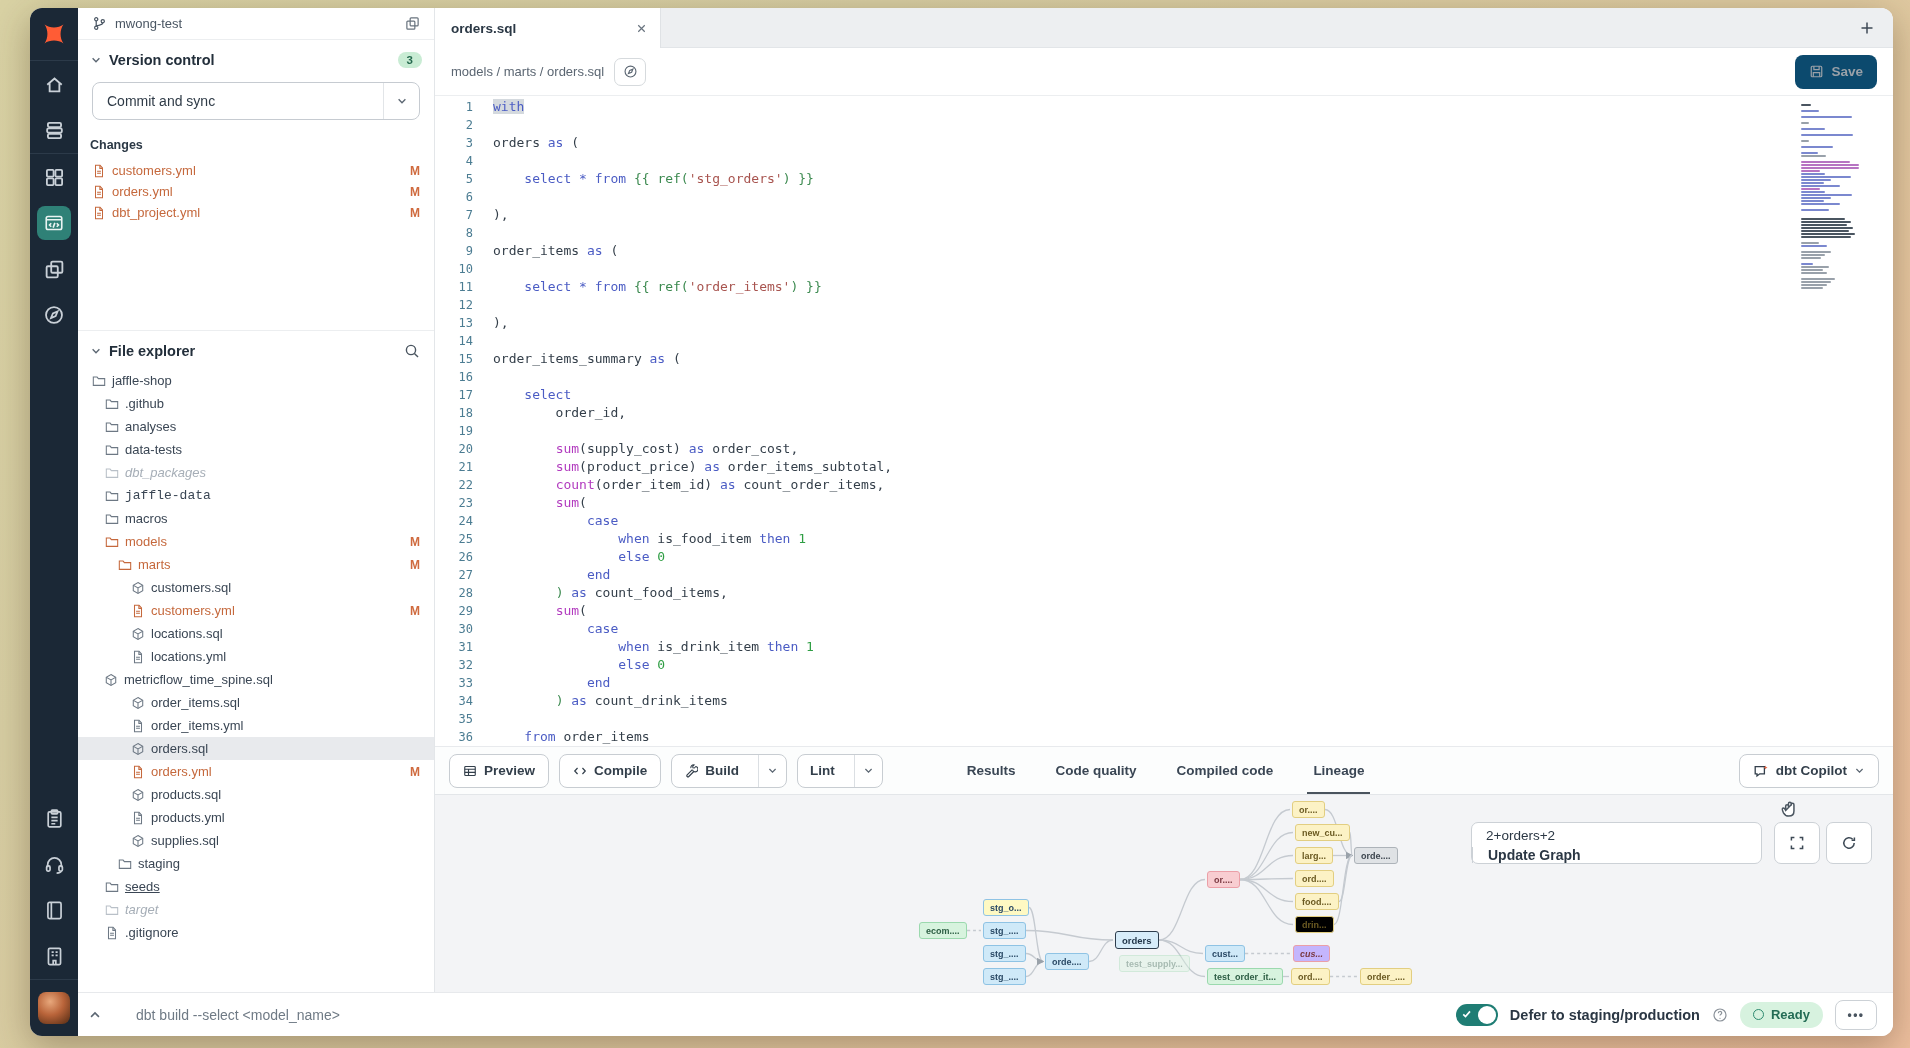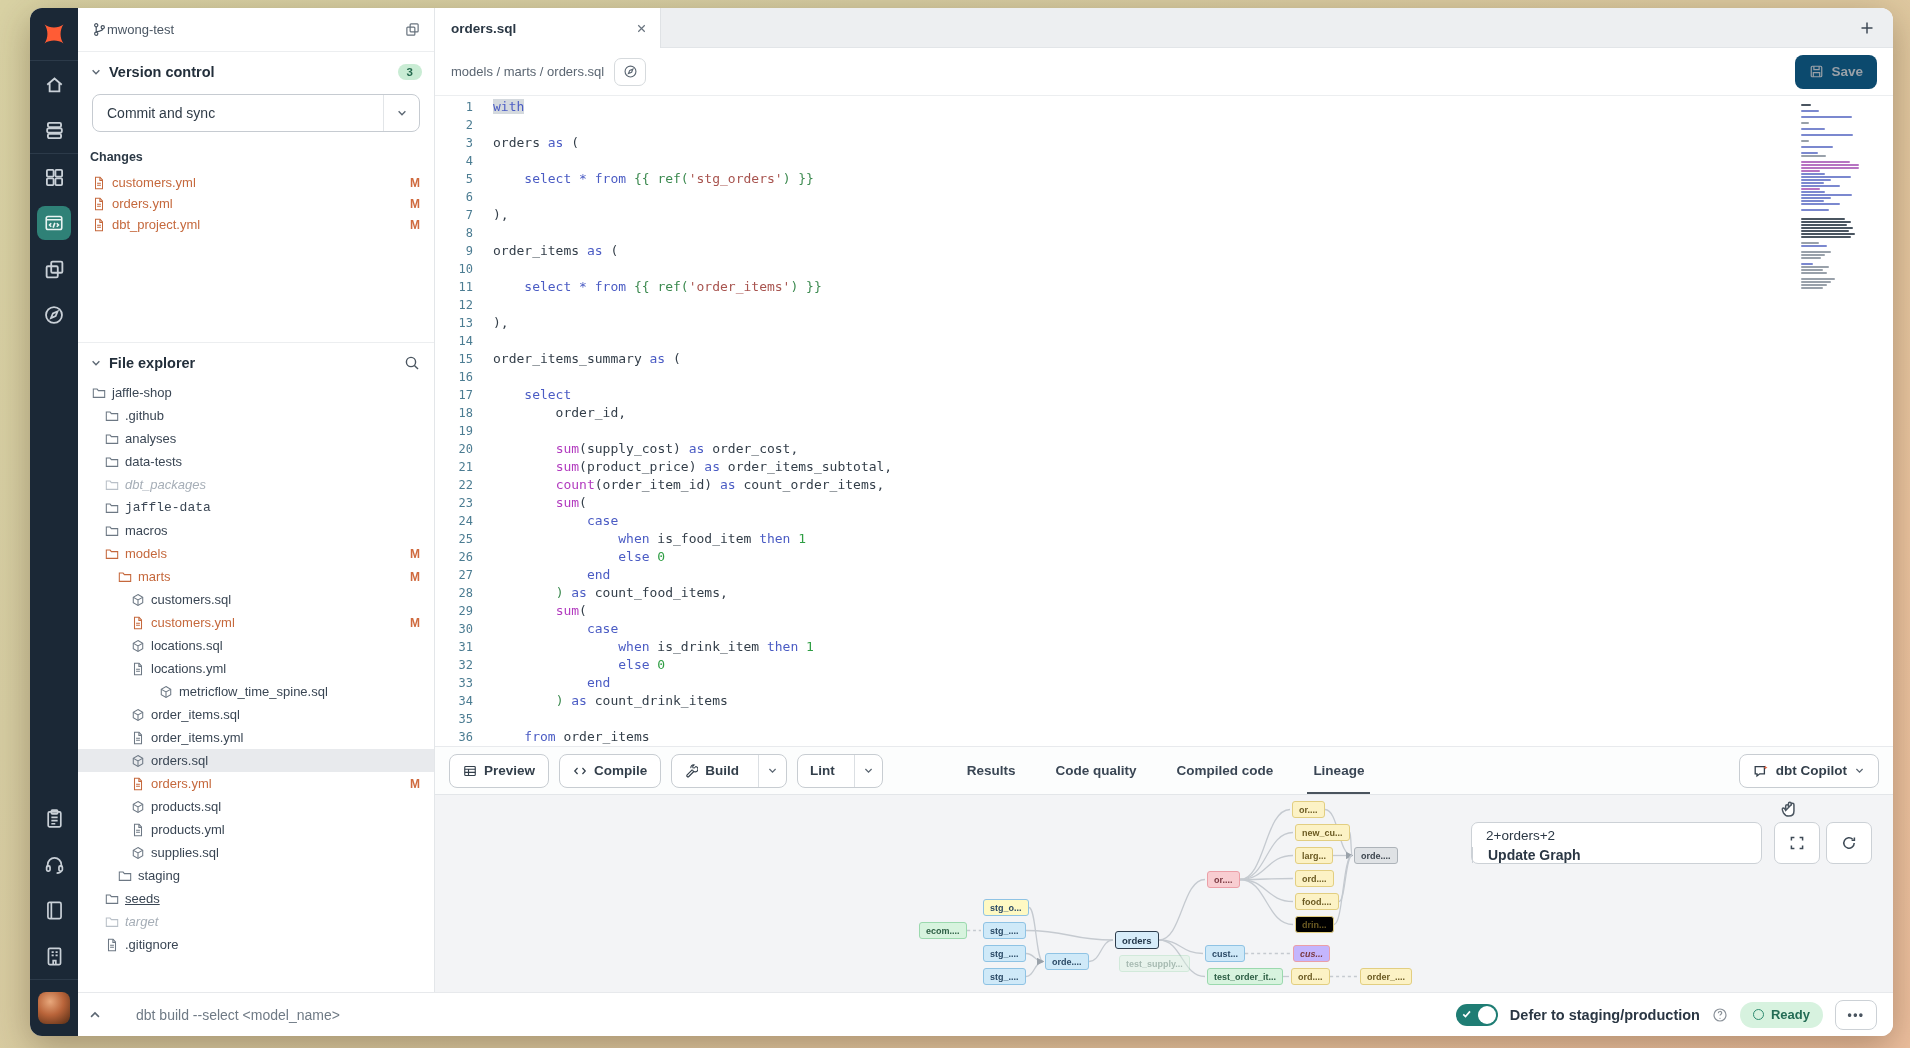--- a/index.html
+++ b/index.html
@@ -19,21 +19,21 @@
   .rail-spacer { flex:1; }
   .avatar { width:32px; height:32px; border-radius:8px; background:radial-gradient(circle at 38% 30%,#e8a87c 0%,#b9643a 45%,#6e3a1d 85%); }
   .avatar-wrap { height:56px; display:flex; align-items:center; justify-content:center; width:48px; }
 
   
   .app { flex:1; display:flex; flex-direction:column; min-width:0; }
   .app-body { flex:1; display:flex; min-height:0; }
 
   
   .left-panel { width:357px; border-right:1px solid #e3e6e9; display:flex; flex-direction:column; background:#fff; flex-shrink:0; }
-  .branch-header { height:44px; border-bottom:1px solid #eceef0; display:flex; align-items:center; padding:0 14px; gap:0; color:#4a5663; font-size:13px; flex-shrink:0; }
+  .branch-header { height:32px; border-bottom:1px solid #eceef0; display:flex; align-items:center; padding:0 14px; gap:8px; color:#4a5663; font-size:13px; flex-shrink:0; }
   .branch-header .grow { flex:1; }
   .vc { height:290px; padding:12px 12px 0; flex-shrink:0; }
   .sec-title-row { display:flex; align-items:center; gap:7px; color:#232f3b; }
   .sec-title { font-weight:700; font-size:14.5px; }
   .badge-green { margin-left:auto; background:#c9ecd4; color:#266a4f; border-radius:10px; padding:2px 9px; font-size:11.5px; font-weight:700; }
   .commit { margin:14px 2px 0; height:38px; border:1px solid #c6cbd1; border-radius:8px; display:flex; align-items:stretch; background:#fff; overflow:hidden; }
   .commit-label { padding:0 14px; font-size:14px; color:#2f3b47; flex:1; display:flex; align-items:center; }
   .commit-chev { width:36px; border-left:1px solid #e2e5e8; display:flex; align-items:center; justify-content:center; color:#5b6672; }
   .changes-label { margin-top:18px; font-size:12.5px; font-weight:700; color:#2b3845; }
   .chg-row { height:21px; display:flex; align-items:center; gap:6px; color:#c5683c; font-size:13px; padding:0 2px; }
@@ -396,21 +396,21 @@
               <div class="tree-row" style="padding-left: 53px;">
                 <span class="t-icon">
                   <svg width="14" height="14" viewBox="0 0 16 16" fill="none" stroke="currentColor" stroke-width="1.2">
                     <path d="M4 1.5h5.2l2.8 2.9v10.1H4z"></path>
                     <path d="M9 1.7V5h3"></path>
                     <path d="M5.8 8.2h4.4M5.8 10.6h4.4"></path>
                   </svg>
                 </span>
     <span>locations.yml</span>
     </div>
-              <div class="tree-row" style="padding-left: 81px;">
+              <div class="tree-row" style="padding-left: 26px;">
                 <span class="t-icon">
                   <svg width="14" height="14" viewBox="0 0 16 16" fill="none" stroke="currentColor" stroke-width="1.2">
                     <path d="M8 1.8l5.4 3v6.4L8 14.2l-5.4-3V4.8z"></path>
                     <path d="M2.8 5l5.2 2.9L13.2 5M8 7.9v6.2"></path>
                   </svg>
                 </span>
     <span>metricflow_time_spine.sql</span>
     </div>
               <div class="tree-row" style="padding-left: 53px;">
                 <span class="t-icon">

